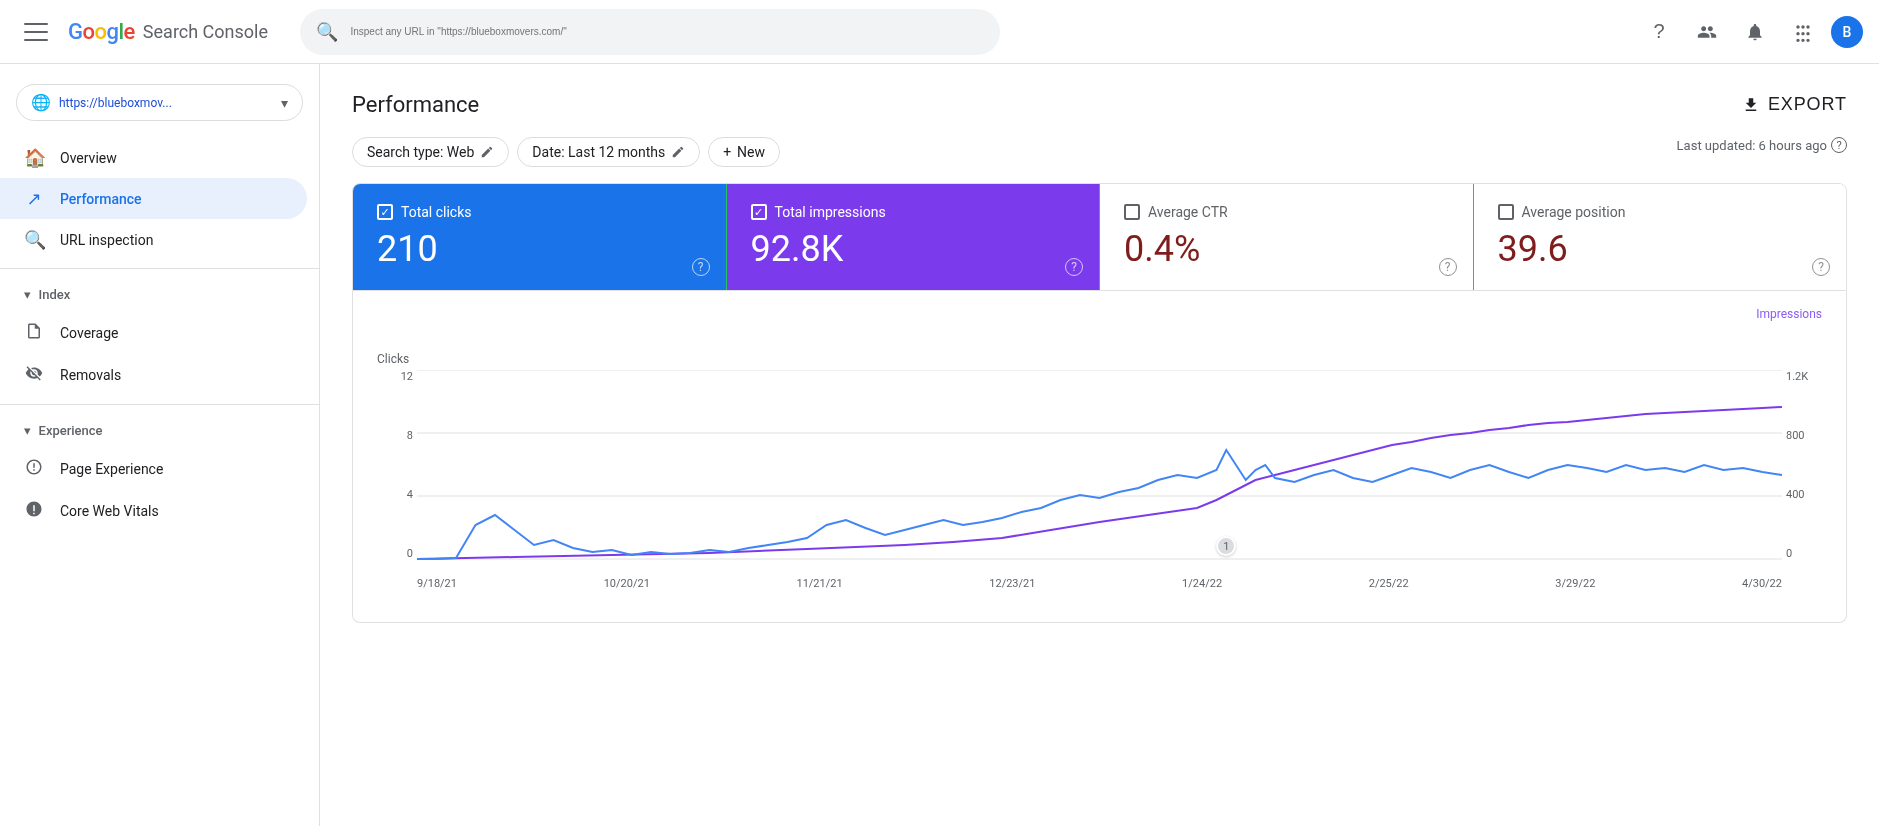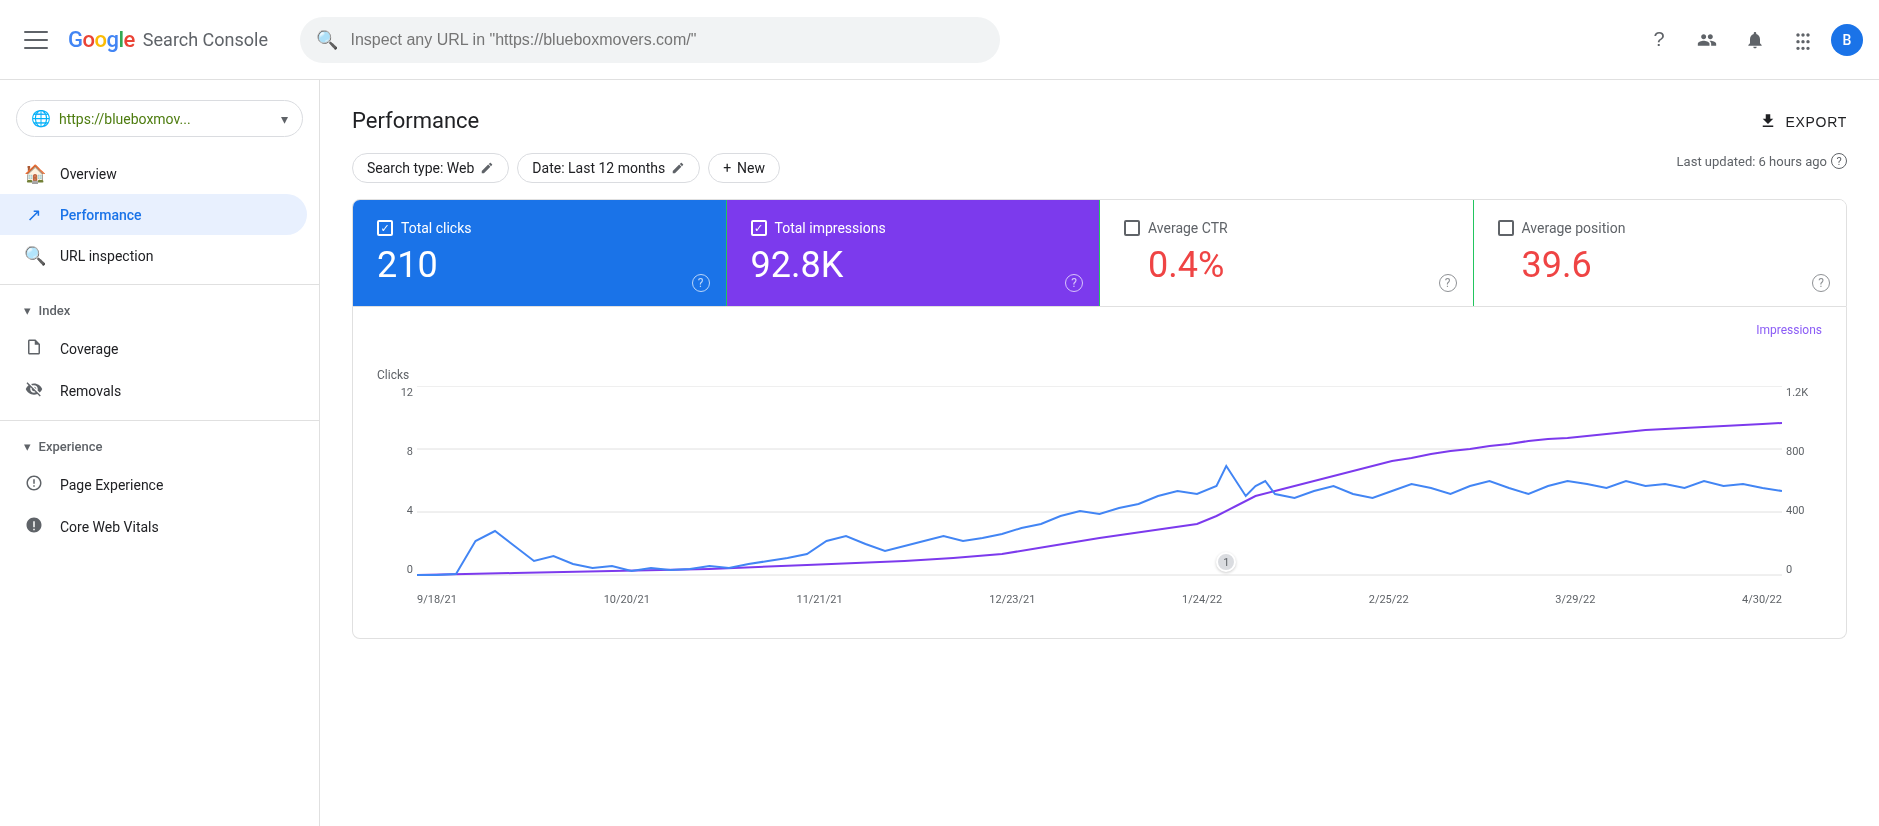--- a/index.html
+++ b/index.html
@@ -2,21 +2,21 @@
 <html><head>
   <meta charset="utf-8">
   <style>
     * { box-sizing: border-box; margin: 0; padding: 0; }
     body { font-family: 'Google Sans', Roboto, Arial, sans-serif; background: #fff; color: #202124; height: 826px; width: 1879px; overflow: hidden; }
 
     
     .header {
       display: flex;
       align-items: center;
-      height: 80px;
+      height: 64px;
       padding: 0 16px;
       border-bottom: 1px solid #e0e0e0;
       background: #fff;
       gap: 12px;
     }
     .header-menu-icon {
       width: 24px; height: 24px; cursor: pointer; display: flex; flex-direction: column; justify-content: space-between; padding: 3px 0;
     }
     .header-menu-icon span { display: block; height: 2px; background: #5f6368; border-radius: 1px; }
     .logo-area { display: flex; align-items: center; gap: 8px; white-space: nowrap; }
@@ -26,21 +26,21 @@
     .google-logo .g-yellow { color: #FBBC05; }
     .google-logo .g-green { color: #34A853; }
     .logo-product { font-size: 18px; color: #5f6368; font-weight: 400; }
     .search-bar {
       flex: 1; max-width: 700px; margin-left: 20px;
       display: flex; align-items: center;
       background: #f1f3f4; border-radius: 24px;
       padding: 0 16px; height: 46px; gap: 12px;
     }
     .search-bar-icon { color: #5f6368; font-size: 18px; }
-    .search-bar input { border: none; background: transparent; outline: none; font-size: 16px; color: #202124; width: 100%; }
+    .search-bar input { border: none; background: transparent; outline: none; font-size: 10px; color: #202124; width: 100%; }
     .header-right { margin-left: auto; display: flex; align-items: center; gap: 8px; }
     .header-icon-btn {
       width: 40px; height: 40px; border-radius: 50%; display: flex; align-items: center; justify-content: center;
       cursor: pointer; color: #5f6368; font-size: 20px; border: none; background: transparent;
     }
     .avatar {
       width: 32px; height: 32px; border-radius: 50%; background: #1a73e8;
       display: flex; align-items: center; justify-content: center;
       color: #fff; font-size: 14px; font-weight: 500; cursor: pointer;
     }
@@ -56,21 +56,21 @@
       padding: 12px 0;
       background: #fff;
     }
     .site-selector {
       display: flex; align-items: center; gap: 8px;
       margin: 8px 16px 16px;
       border: 1px solid #dadce0; border-radius: 24px;
       padding: 8px 14px; cursor: pointer;
     }
     .site-selector-globe { font-size: 16px; color: #1a73e8; }
-    .site-selector-text { font-size: 14px; color: #4d7c0f; flex: 1; }
+    .site-selector-text { font-size: 12px; color: #1d4ed8; flex: 1; }
     .site-selector-chevron { color: #5f6368; font-size: 14px; }
 
     .nav-item {
       display: flex; align-items: center; gap: 16px;
       padding: 10px 24px; cursor: pointer;
       font-size: 14px; color: #202124;
       border-radius: 0 24px 24px 0;
       margin-right: 12px;
     }
     .nav-item.active { background: #e8f0fe; color: #1a73e8; font-weight: 500; }
@@ -91,22 +91,22 @@
       padding: 0;
       background: #fff;
     }
 
     .page-header {
       display: flex; align-items: center; justify-content: space-between;
       padding: 28px 32px 20px;
     }
     .page-title { font-size: 22px; font-weight: 400; color: #202124; }
     .export-btn {
-      display: flex; align-items: flex-end; gap: 8px;
-      font-size: 14px; color: #202124; font-weight: 500;
+      display: flex; align-items: center; gap: 8px;
+      font-size: 18px; color: #202124; font-weight: 500;
       cursor: pointer; border: none; background: transparent;
       text-transform: uppercase; letter-spacing: 0.05em;
     }
 
     .filters-bar {
       display: flex; align-items: flex-start; gap: 8px;
       padding: 0 32px 16px;
     }
     .filter-chip {
       display: flex; align-items: center; gap: 6px;
@@ -148,21 +148,21 @@
     .metric-checkbox.checked::after { content: '✓'; }
     .metric-label { font-size: 14px; font-weight: 400; }
     .metric-card.active-blue .metric-label,
     .metric-card.active-blue .metric-checkbox { color: #fff; }
     .metric-card.active-purple .metric-label,
     .metric-card.active-purple .metric-checkbox { color: #fff; }
 
     .metric-value { font-size: 36px; font-weight: 400; margin-bottom: 4px; }
     .metric-card.active-blue .metric-value { color: #fff; }
     .metric-card.active-purple .metric-value { color: #ffffff; }
-    .metric-card.inactive .metric-value { color: #ef4444; margin-left: 24px; }
+    .metric-card.inactive .metric-value { color: #7f1d1d; }
 
     .metric-help {
       position: absolute; bottom: 14px; right: 16px;
       width: 18px; height: 18px; border-radius: 50%;
       border: 1px solid currentColor; display: flex;
       align-items: center; justify-content: center; font-size: 12px;
       opacity: 0.7; cursor: pointer;
     }
 
     

